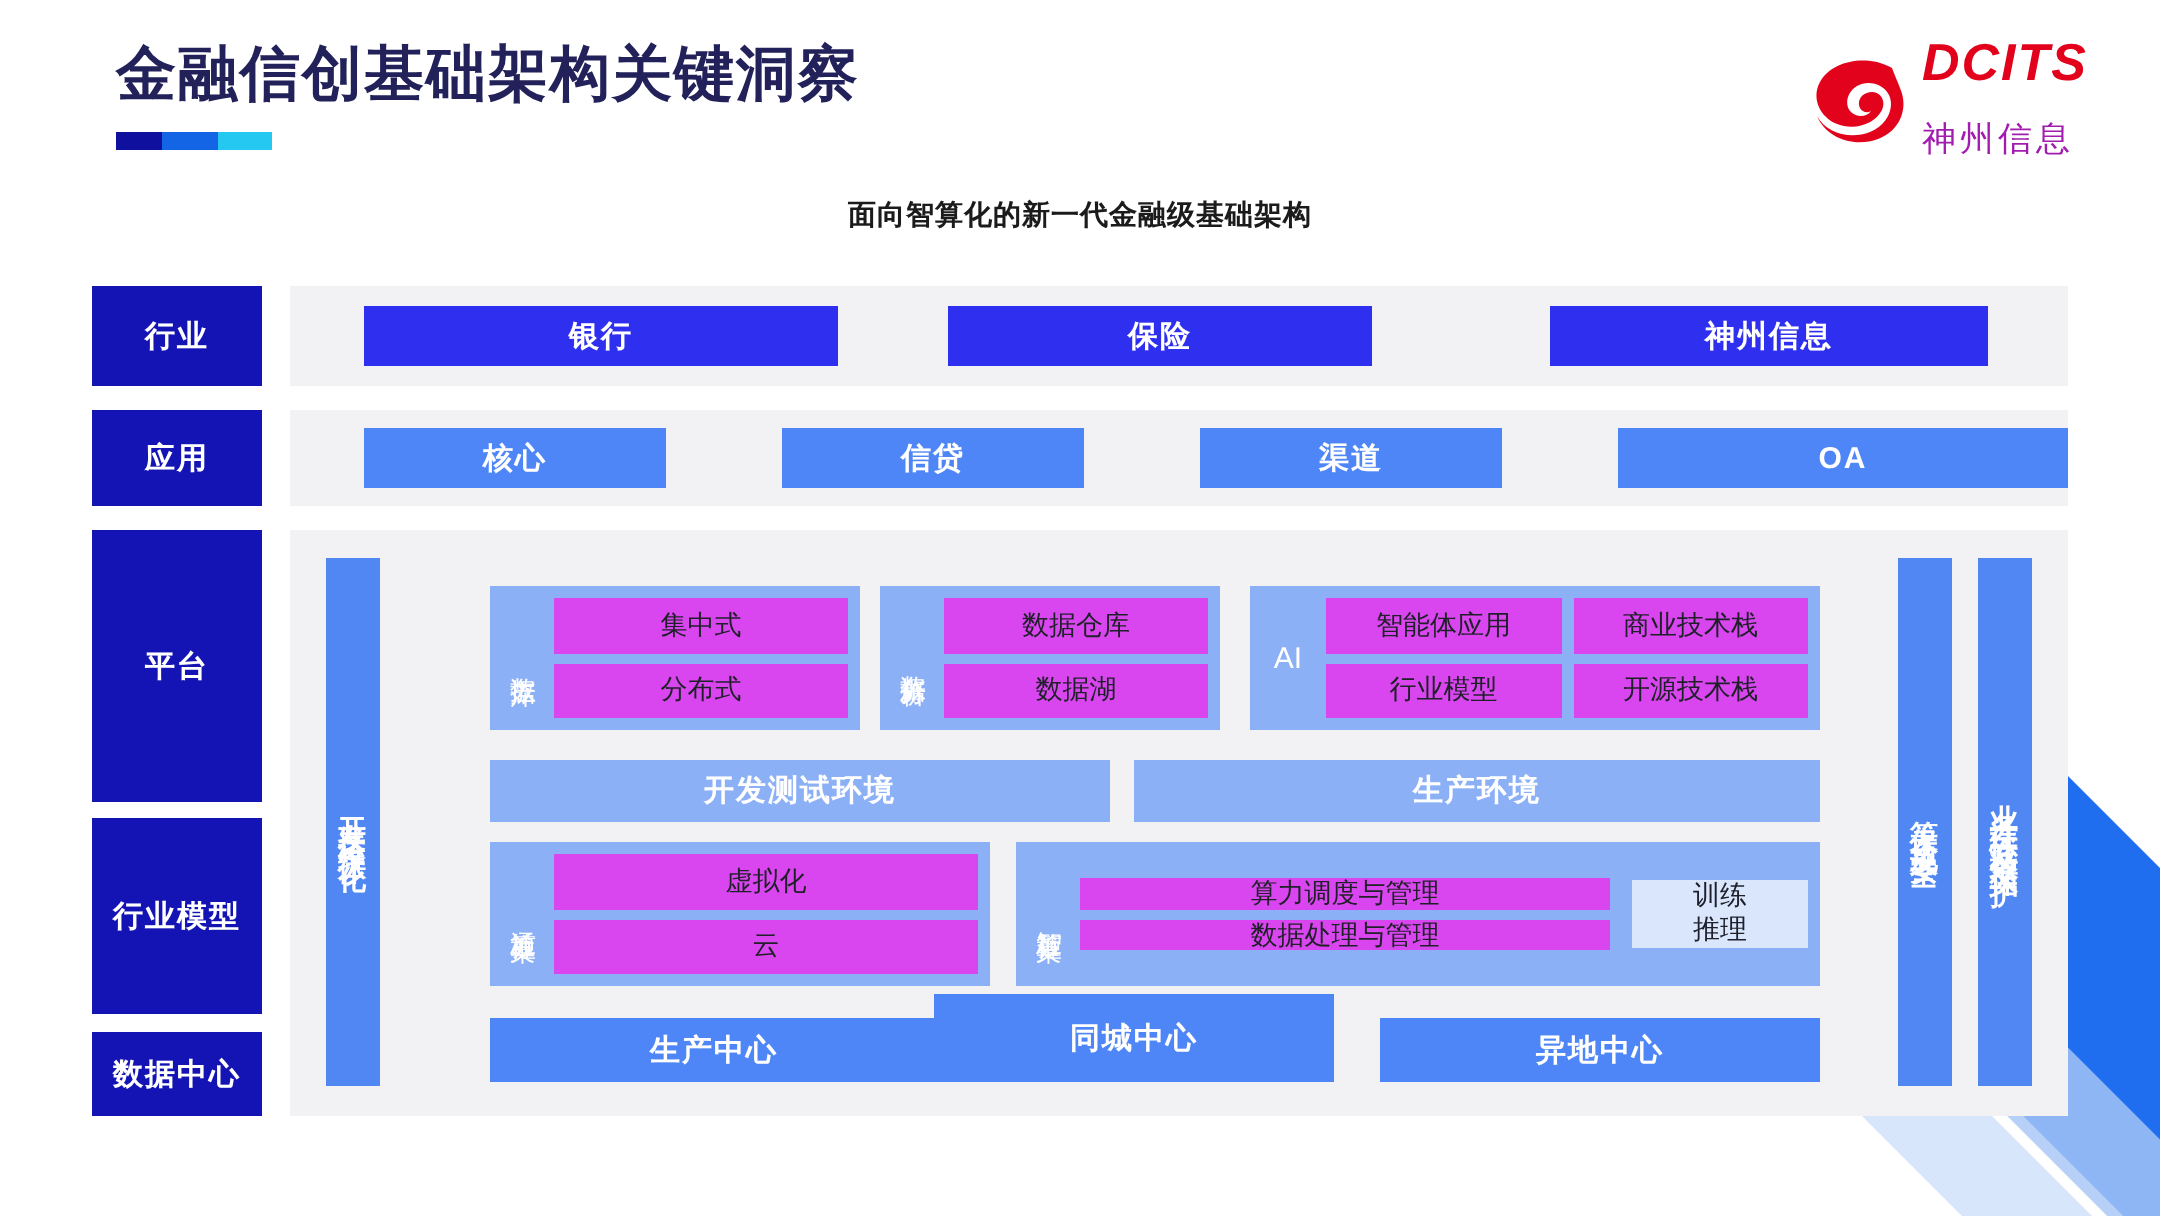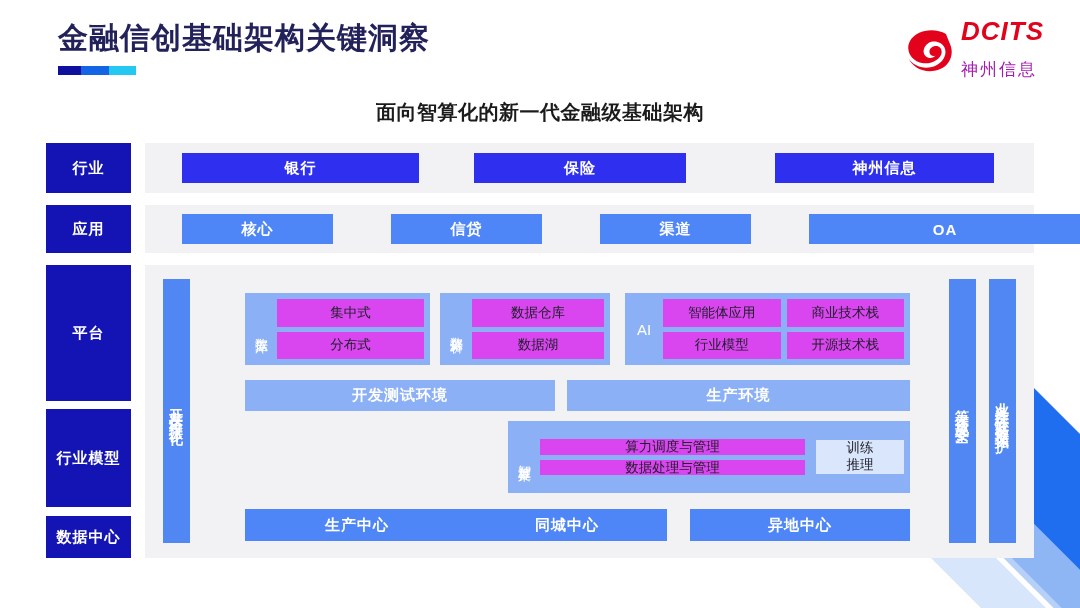--- a/index.html
+++ b/index.html
@@ -34,21 +34,21 @@
   .ab3 { width: 34%; background: #24c8f0; }
 
   .logo { position: absolute; right: 36px; top: 18px; display: flex; align-items: center; gap: 8px; }
   .logo-mark { width: 48px; height: 48px; flex: 0 0 48px; }
   .logo-text { display: flex; flex-direction: column; justify-content: center; }
   .logo-en { font-size: 26px; font-weight: 700; color: #e2021b; font-style: italic; letter-spacing: 1px; line-height: 26px; }
   .logo-cn { font-size: 17px; font-weight: 400; color: #a21caf; letter-spacing: 2px; line-height: 20px; margin-top: 16px; }
 
   .subtitle {
     position: absolute; left: 0; top: 99px; width: 1080px; text-align: center;
-    font-size: 20px; font-weight: 700; color: #1b1b1b; letter-spacing: .5px;
+    font-size: 14px; font-weight: 700; color: #1b1b1b; letter-spacing: .5px;
   }
 
   
   .diagram { position: absolute; left: 46px; top: 143px; width: 988px; height: 425px; }
   .side-label {
     position: absolute; left: 0; background: #1414b4; color: #fff;
     display: flex; align-items: center; justify-content: center;
     font-size: 15px; font-weight: 700; letter-spacing: 1px; width: 85px;
   }
   .panel { position: absolute; left: 99px; right: 0; background: #f2f2f4; }
@@ -143,21 +143,21 @@
       <div class="row-box" style="position:absolute;left:37px;top:10px;width:237px;">银行</div>
       <div class="row-box" style="position:absolute;left:329px;top:10px;width:212px;font-family:Liberation Serif, serif;">保险</div>
       <div class="row-box" style="position:absolute;left:630px;top:10px;width:219px;">神州信息</div>
     </div>
 
     <div class="side-label" style="top:62px;height:48px;">应用</div>
     <div class="panel" style="top:62px;height:48px;">
       <div class="app-box" style="position:absolute;left:37px;top:9px;width:151px;">核心</div>
       <div class="app-box" style="position:absolute;left:246px;top:9px;width:151px;">信贷</div>
       <div class="app-box" style="position:absolute;left:455px;top:9px;width:151px;">渠道</div>
-      <div class="app-box" style="position:absolute;left:664px;top:9px;width:272px;">OA</div>
+      <div class="app-box" style="position:absolute;left:664px;top:9px;width:225px;">OA</div>
     </div>
 
     <div class="side-label" style="top:122px;height:136px;">平台</div>
     <div class="side-label" style="top:266px;height:98px;">行业模型</div>
     <div class="side-label" style="top:373px;height:42px;">数据中心</div>
 
     <div class="panel" style="top:122px;height:293px;">
 
       <div class="vstrip" style="left:18px;top:14px;width:27px;height:264px;">开发运维一体化</div>
 
@@ -190,34 +190,41 @@
           <div class="group-row">
             <div class="cell">行业模型</div>
             <div class="cell">开源技术栈</div>
           </div>
         </div>
       </div>
 
       <div class="wide-box" style="left:100px;top:115px;width:310px;height:31px;">开发测试环境</div>
       <div class="wide-box" style="left:422px;top:115px;width:343px;height:31px;">生产环境</div>
 
+      <div class="group" style="left:100px;top:156px;width:250px;height:72px;">
+        <div class="group-title">通算框架</div>
+        <div class="group-body">
+          <div class="cell">虚拟化</div>
+          <div class="cell">云</div>
+        </div>
+      </div>
 
       <div class="group" style="left:363px;top:156px;width:402px;height:72px;">
         <div class="group-title">智算框架</div>
         <div class="group-body" style="flex-direction:row;align-items:center;">
           <div style="flex:1;display:flex;flex-direction:column;gap:5px;">
             <div class="cell">算力调度与管理</div>
             <div class="cell">数据处理与管理</div>
           </div>
           <div class="cell-tall" style="flex:0 0 88px;margin-left:6px;">
             <span>训练</span>
             <span>推理</span>
           </div>
         </div>
       </div>
 
       <div class="dc-box" style="left:100px;top:244px;width:224px;height:32px;">生产中心</div>
-      <div class="dc-box" style="left:322px;top:244px;width:200px;height:32px;">同城中心</div>
+      <div class="dc-box" style="left:322px;top:232px;width:200px;height:44px;">同城中心</div>
       <div class="dc-box" style="left:545px;top:244px;width:220px;height:32px;">异地中心</div>
 
     </div>
   </div>
 </div>
 
 </body></html>

